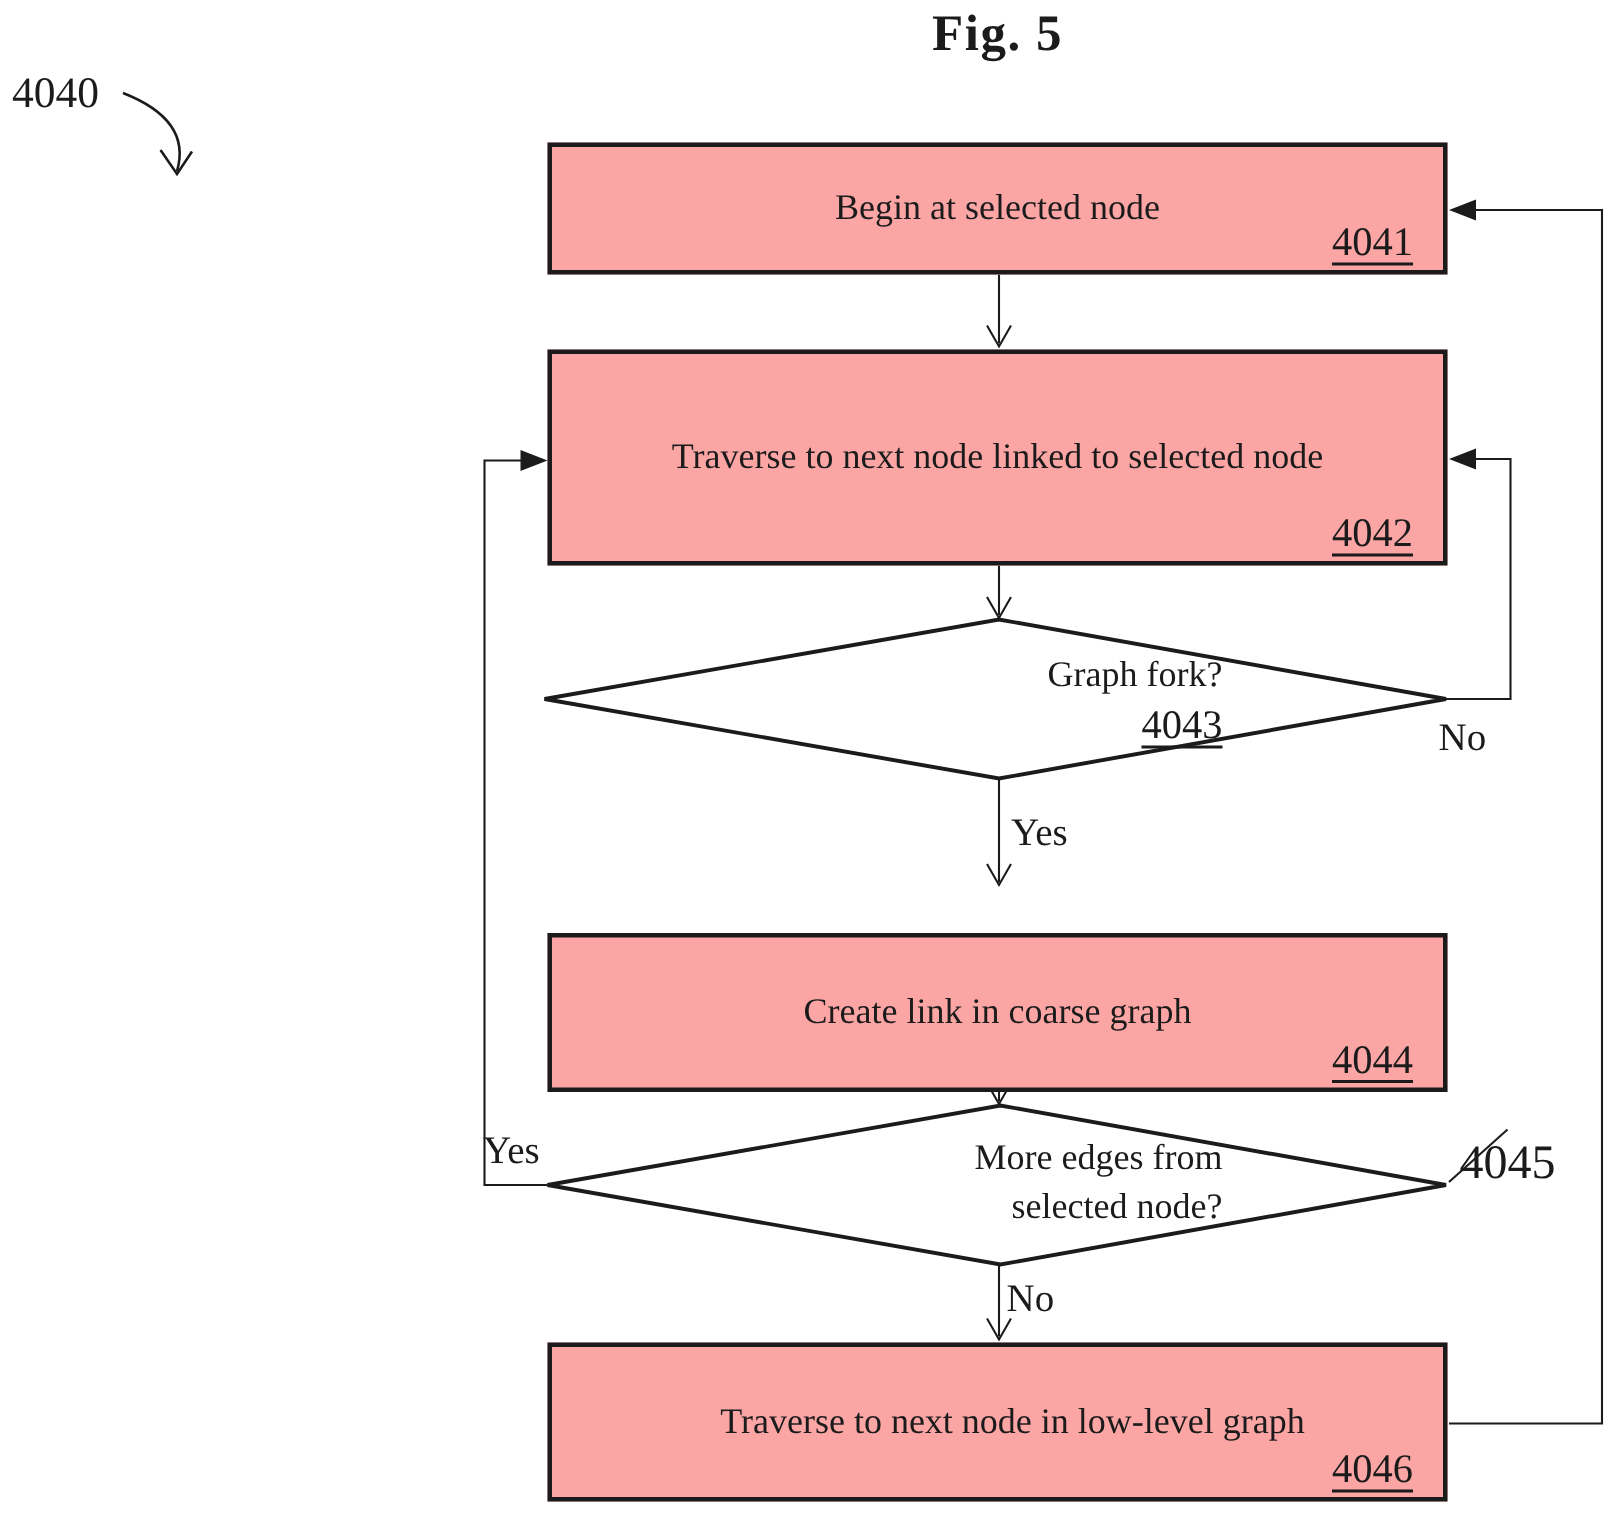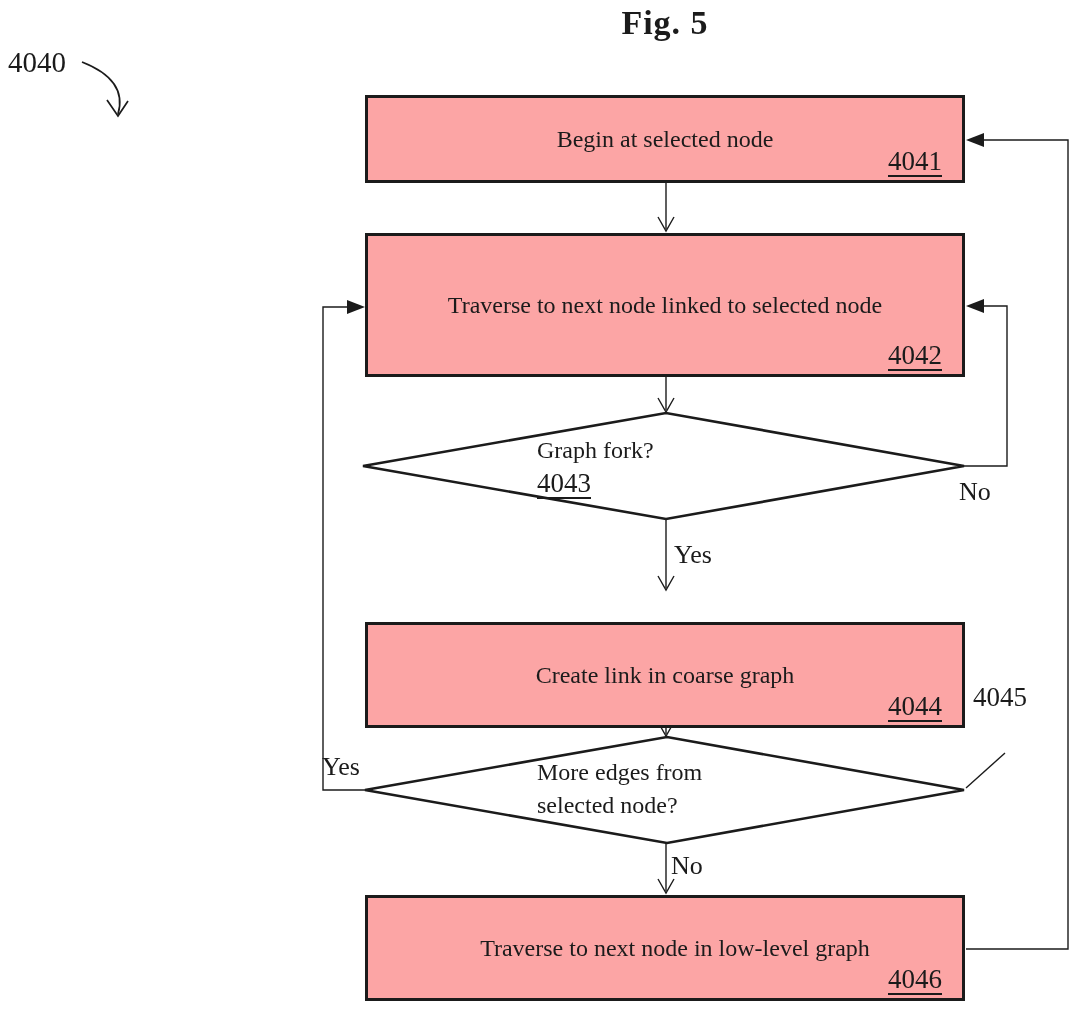--- a/index.html
+++ b/index.html
@@ -59,23 +59,23 @@
   .node-ref {
     position: absolute;
     right: 20px;
     bottom: 3px;
     font-size: 27px;
     text-decoration: underline;
     text-underline-offset: 5px;
   }
   .diamond-label {
     position: absolute;
-    left: 537px;
+    left: 515px;
     width: 300px;
-    text-align: left;
+    text-align: right;
     font-size: 24px;
     line-height: 33px;
   }
   .diamond-label-1 { top: 434px; }
   .diamond-label-2 { top: 756px; }
   .diamond-ref {
     display: inline-block;
     font-size: 27px;
     text-decoration: underline;
     text-underline-offset: 5px;
@@ -85,22 +85,22 @@
     width: 70px;
     font-size: 26px;
   }
   .label-fork-yes  { left: 674px; top: 540px; }
   .label-fork-no   { left: 959px; top: 477px; }
   .label-more-yes  { left: 322px; top: 752px; }
   .label-more-no   { left: 671px; top: 851px; }
   .callout-ref {
     position: absolute;
     left: 973px;
-    top: 682px;
-    font-size: 27px;
+    top: 756px;
+    font-size: 32px;
   }
 </style>
 </head>
 <body>
 
 <div class="canvas">
 
   <svg class="svg-layer" viewBox="0 0 1080 1014" xmlns="http://www.w3.org/2000/svg">
     <g fill="none" stroke="#1b1b1b" stroke-width="1.4">
 

